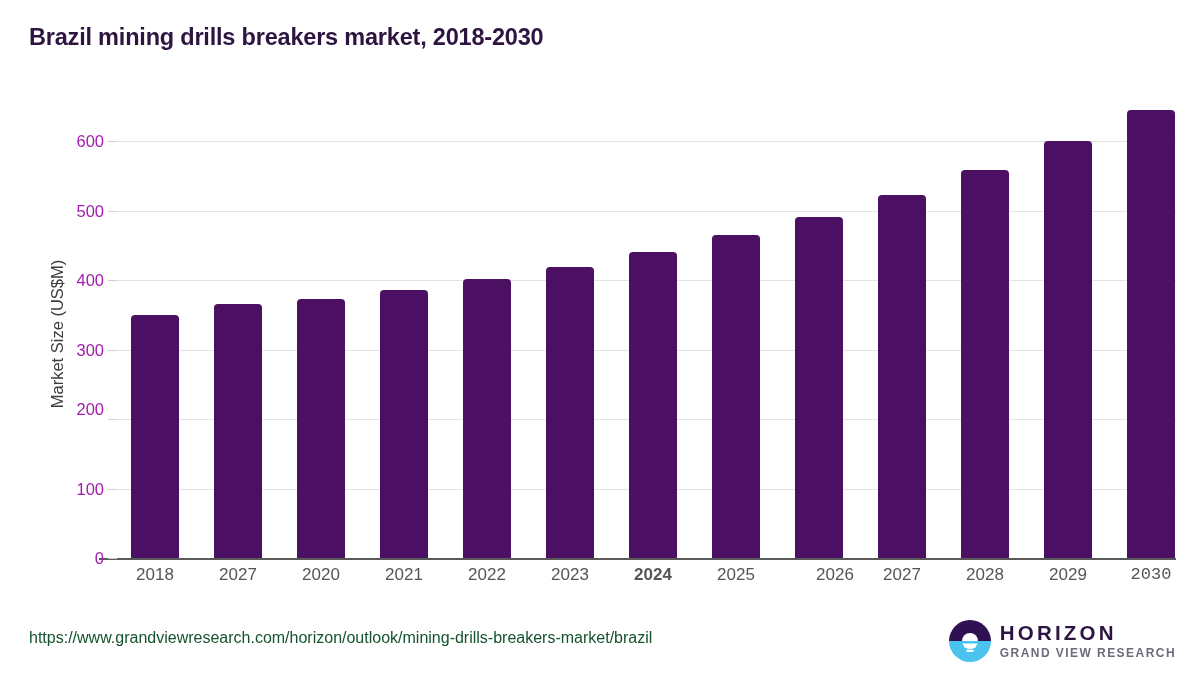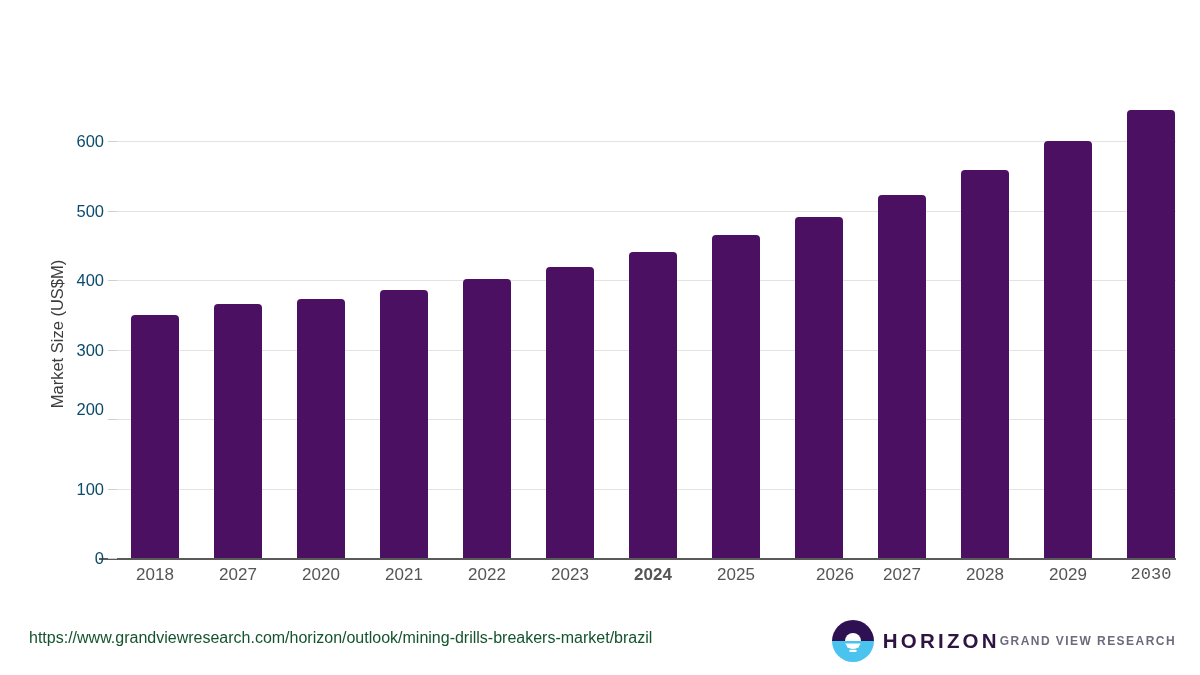--- a/index.html
+++ b/index.html
@@ -62,21 +62,21 @@
     left: -18px;
     width: 1077px;
     height: 1.6px;
     background: #5a5a5a;
   }
   .ytick-label {
     position: absolute;
     width: 92px;
     text-align: right;
     font-size: 16.5px;
-    color: #0c4a6e;
+    color: #a21caf;
     transform: translateY(-50%);
     left: -105px;
   }
   .ytick-mark {
     position: absolute;
     left: -9px;
     width: 9px;
     height: 1px;
     background: #cfcfcf;
   }
@@ -130,21 +130,21 @@
     align-items: center;
     gap: 9px;
   }
   .logo-mark {
     width: 42px;
     height: 42px;
     flex: 0 0 42px;
   }
   .logo-text {
     display: flex;
-    flex-direction: row;
+    flex-direction: column;
     justify-content: space-between;
     line-height: 1;
   }
   .logo-word {
     font-size: 20.5px;
     font-weight: bold;
     color: #2d1441;
     letter-spacing: 3.2px;
   }
   .logo-sub {
@@ -153,20 +153,21 @@
     color: #6b6b7b;
     letter-spacing: 1.45px;
     margin-top: 4px;
   }
 </style>
 </head>
 <body>
 
 <div class="card">
 
+  <div class="chart-title">Brazil mining drills breakers market, 2018-2030</div>
 
   <div class="plot-wrap">
     <div class="plot" id="plot">
       <div class="yaxis-title">Market Size (US$M)</div>
     <div class="axis-line" style="top: 448px;"></div>
         <div class="ytick-mark" style="top: 448px;"></div>
         <div class="ytick-label" style="top: 448px;">0</div>
         <div class="gridline" style="top: 378.5px;"></div>
         <div class="ytick-mark" style="top: 378.5px;"></div>
         <div class="ytick-label" style="top: 378.5px;">100</div>

